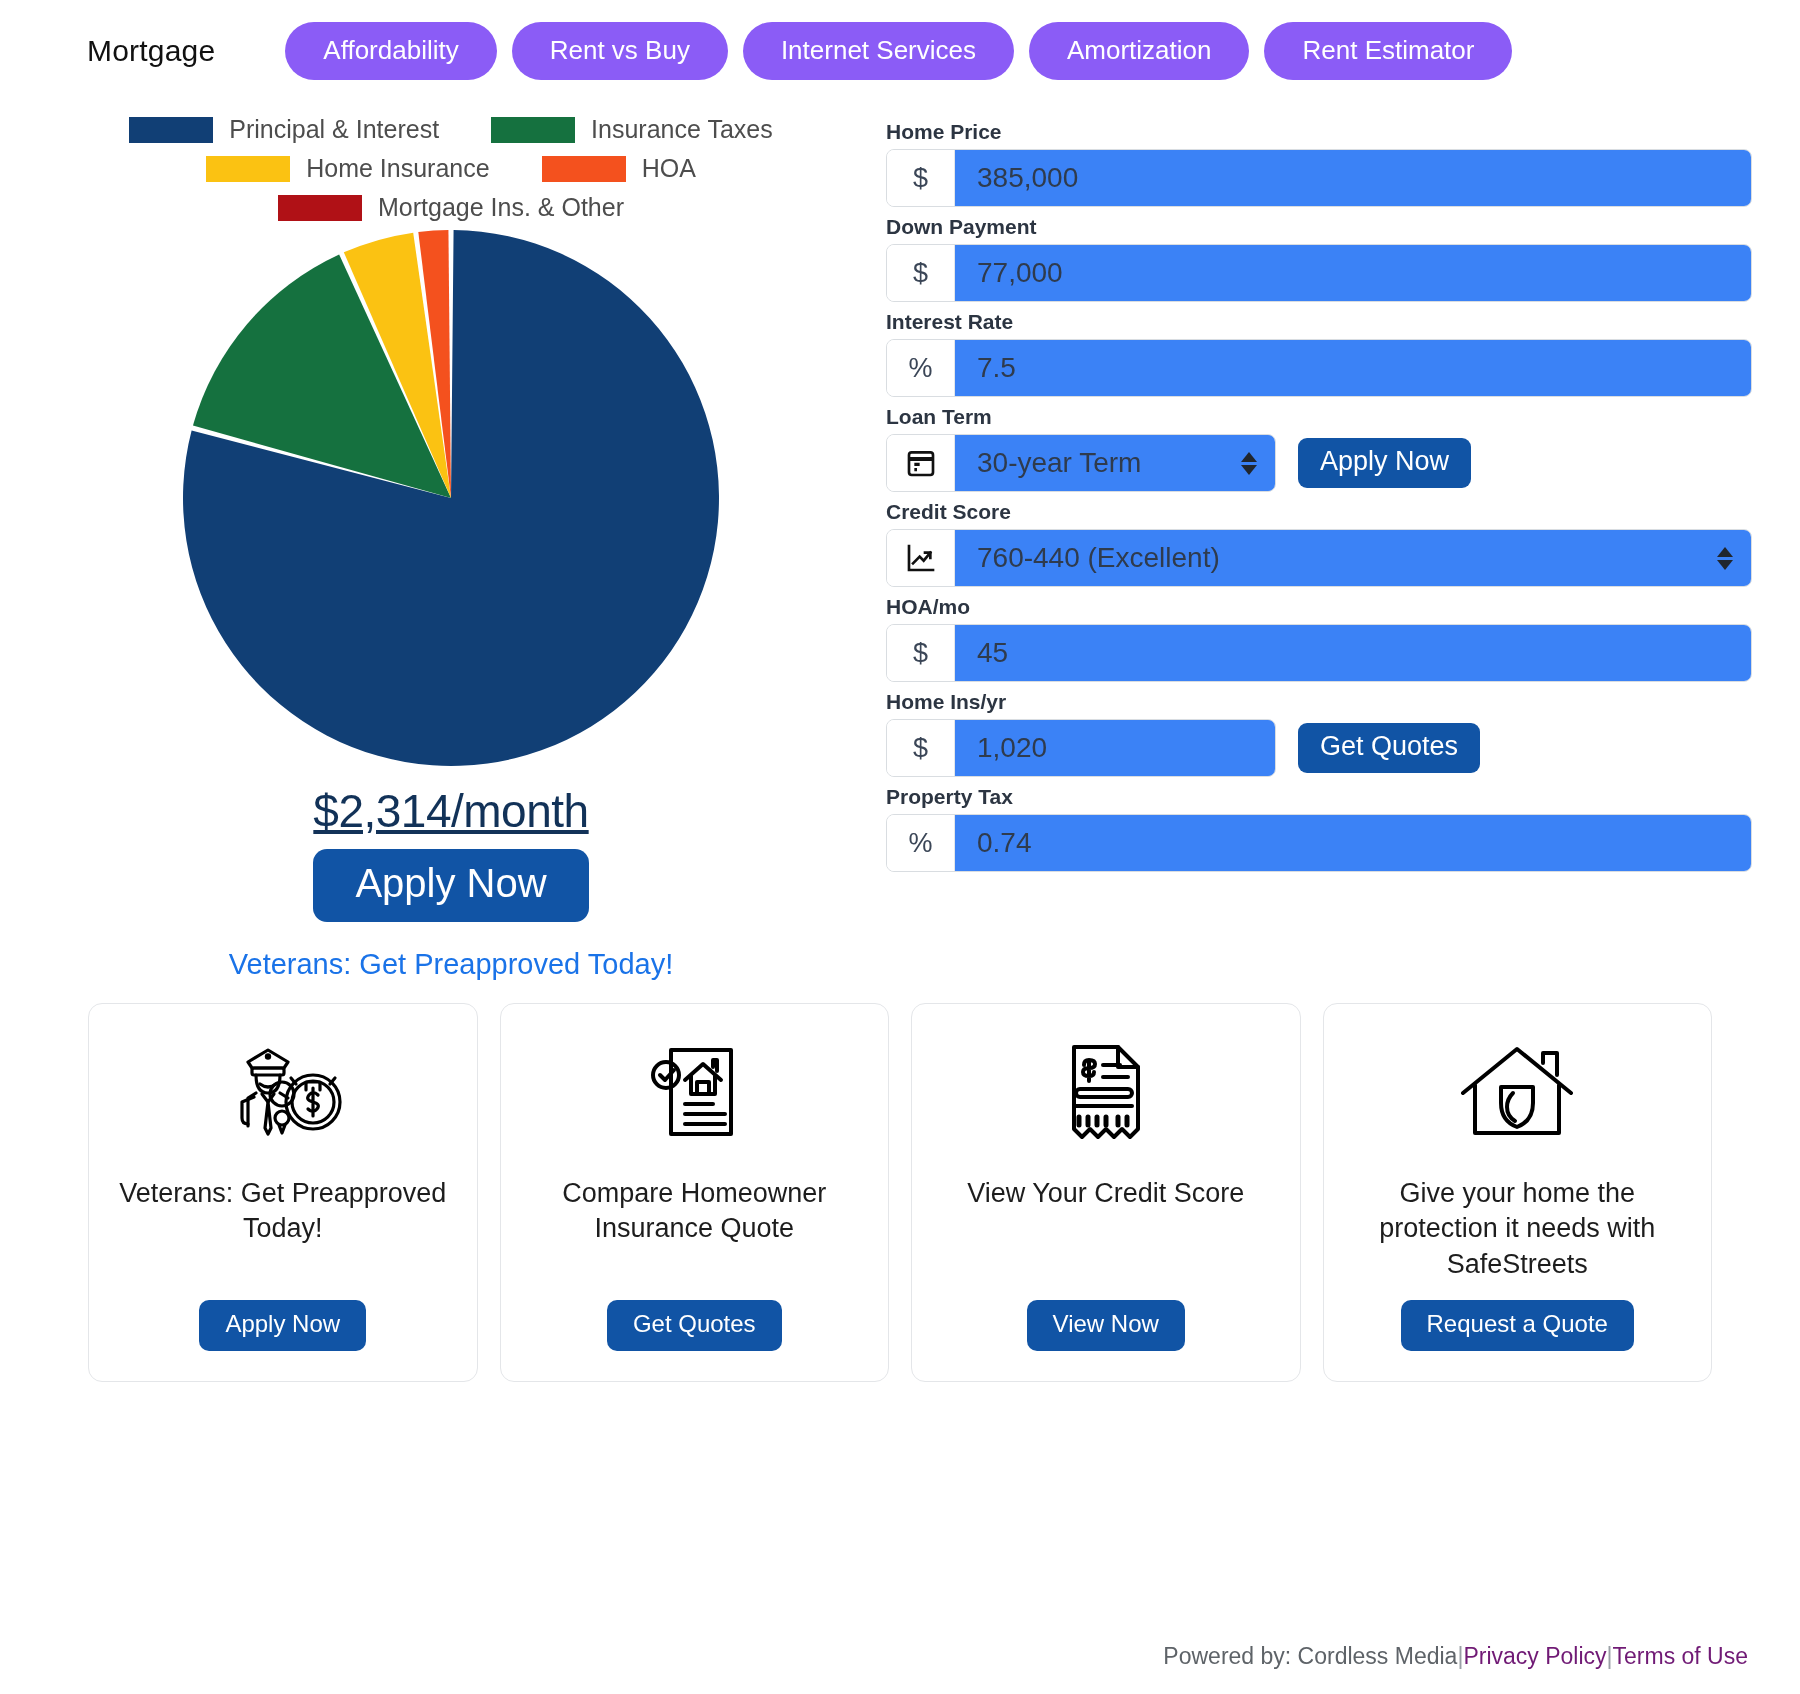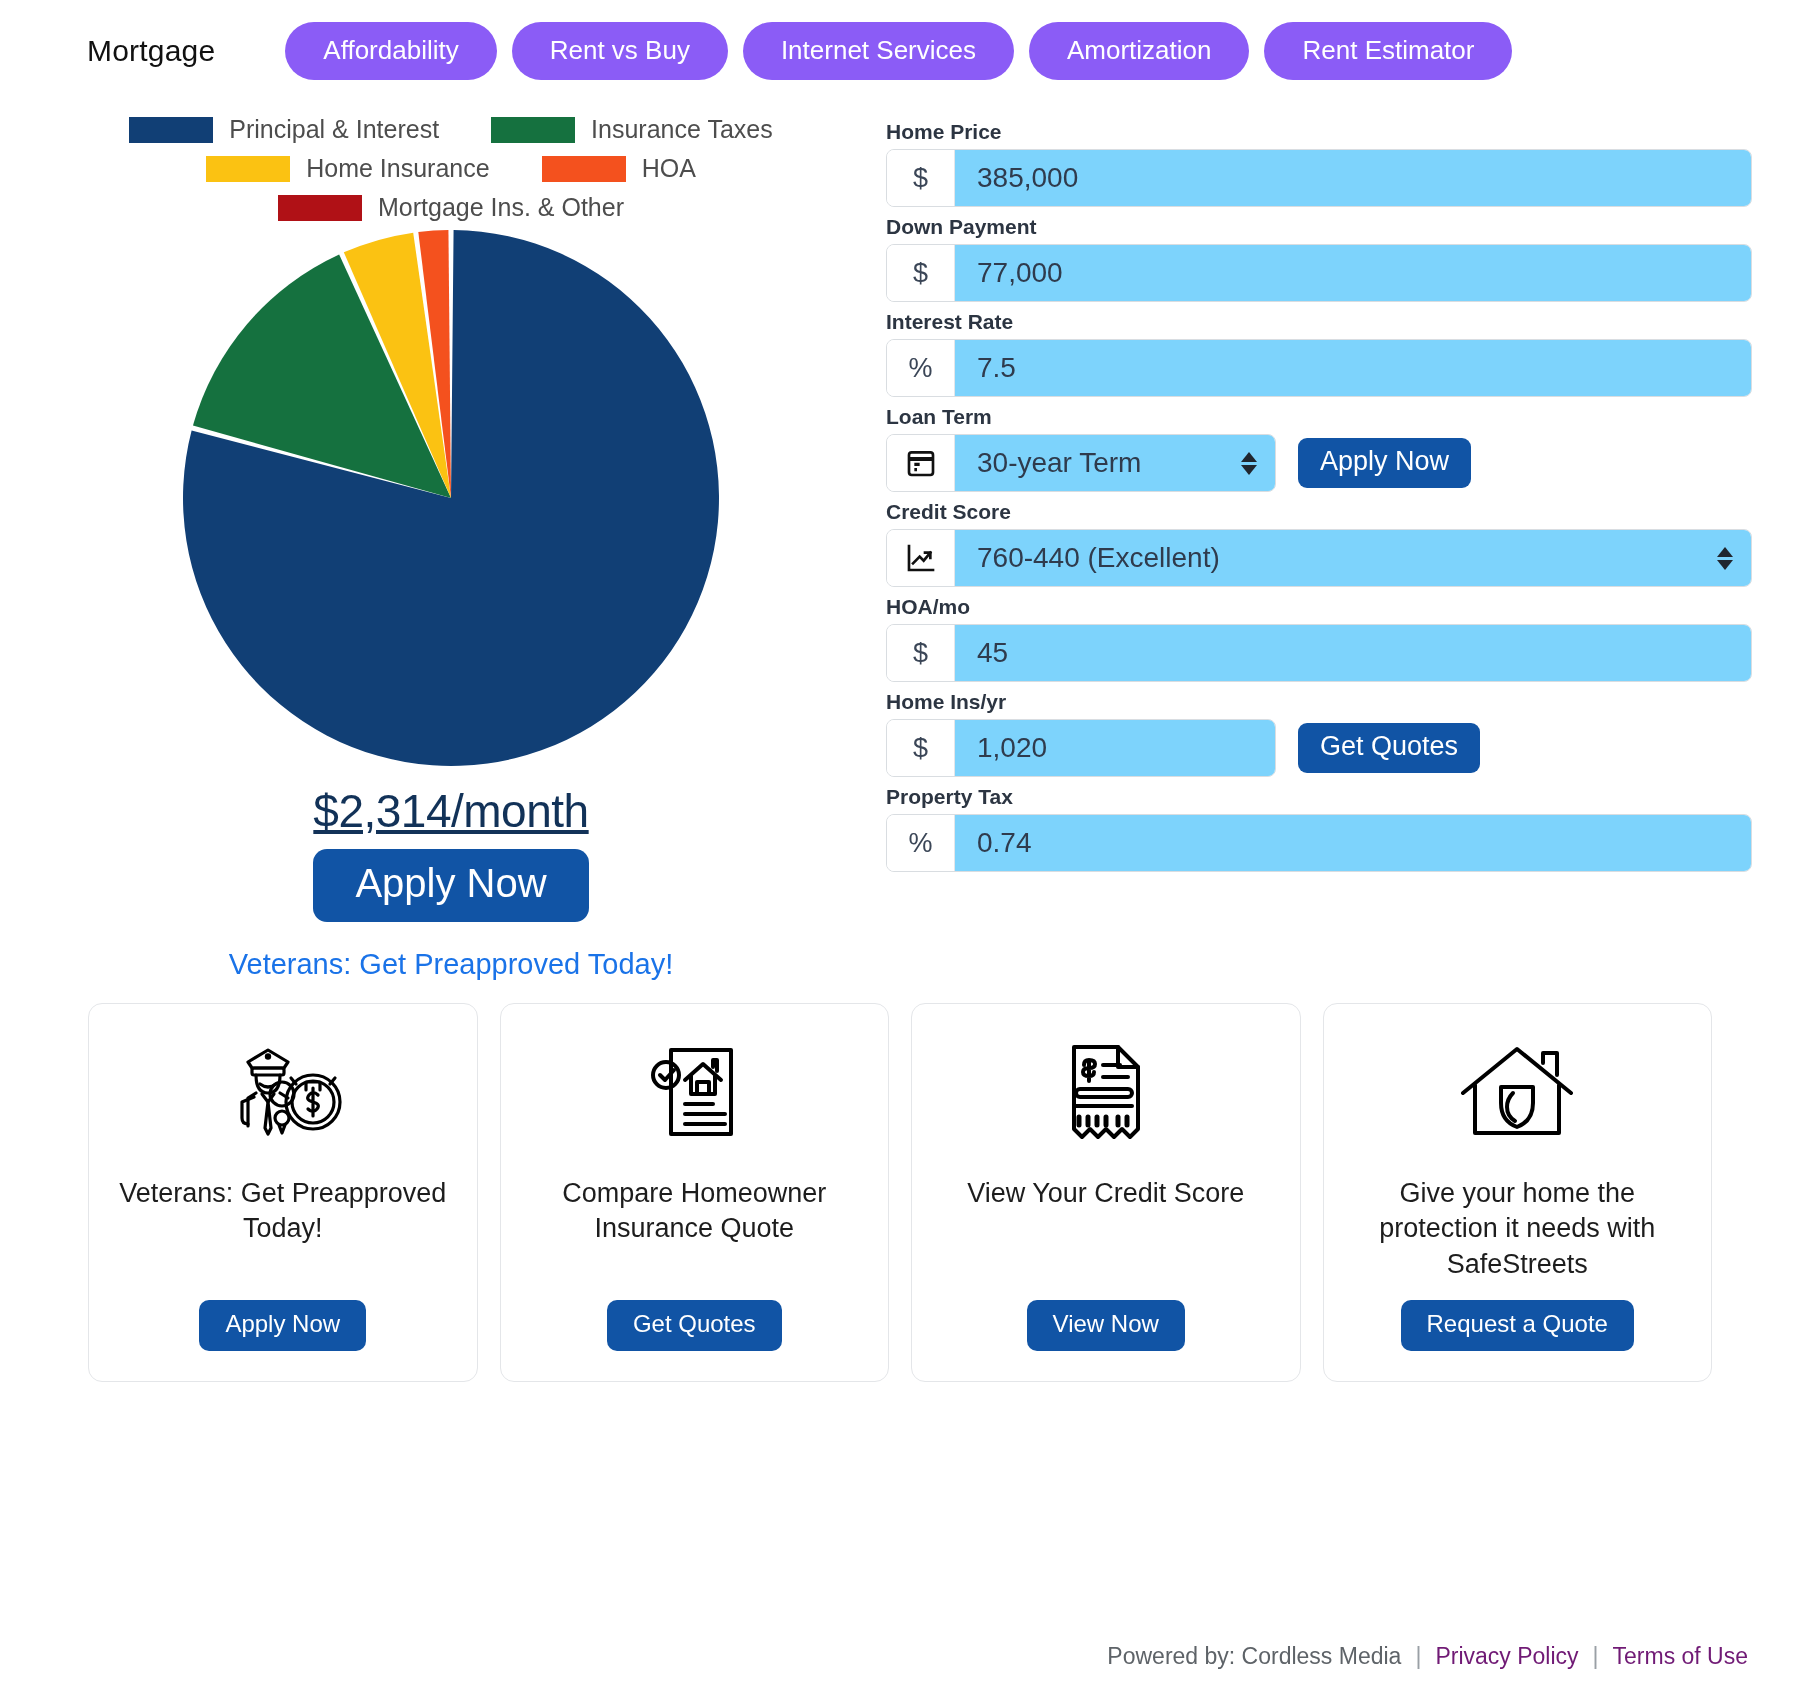--- a/index.html
+++ b/index.html
@@ -158,21 +158,21 @@
     border-right: 1px solid #e3e6ea;
     background: #fff;
   }
   .ig-value {
     flex: 1 1 auto;
     display: flex;
     align-items: center;
     padding-left: 22px;
     font-size: 28px;
     color: #2f3b4d;
-    background: #7dd3fc;
+    background: #3b82f6;
   }
   .ig-value.select {
     justify-content: space-between;
     padding-right: 18px;
   }
   .sel-arrows {
     display: flex; flex-direction: column;
     gap: 3px; align-items: center;
     color: #20262e;
   }
@@ -232,21 +232,21 @@
     margin-top: 18px;
   }
 
   
   .footer {
     position: absolute;
     right: 52px;
     bottom: 24px;
     display: flex;
     align-items: center;
-    gap: 14px;
+    gap: 0;
     font-size: 23px;
     color: #5e6368;
   }
   .footer a { color: #701a75; text-decoration: none; }
   .footer .sep { color: #9aa0a6; }
 </style>
 </head>
 <body>
 
 <div class="header">

